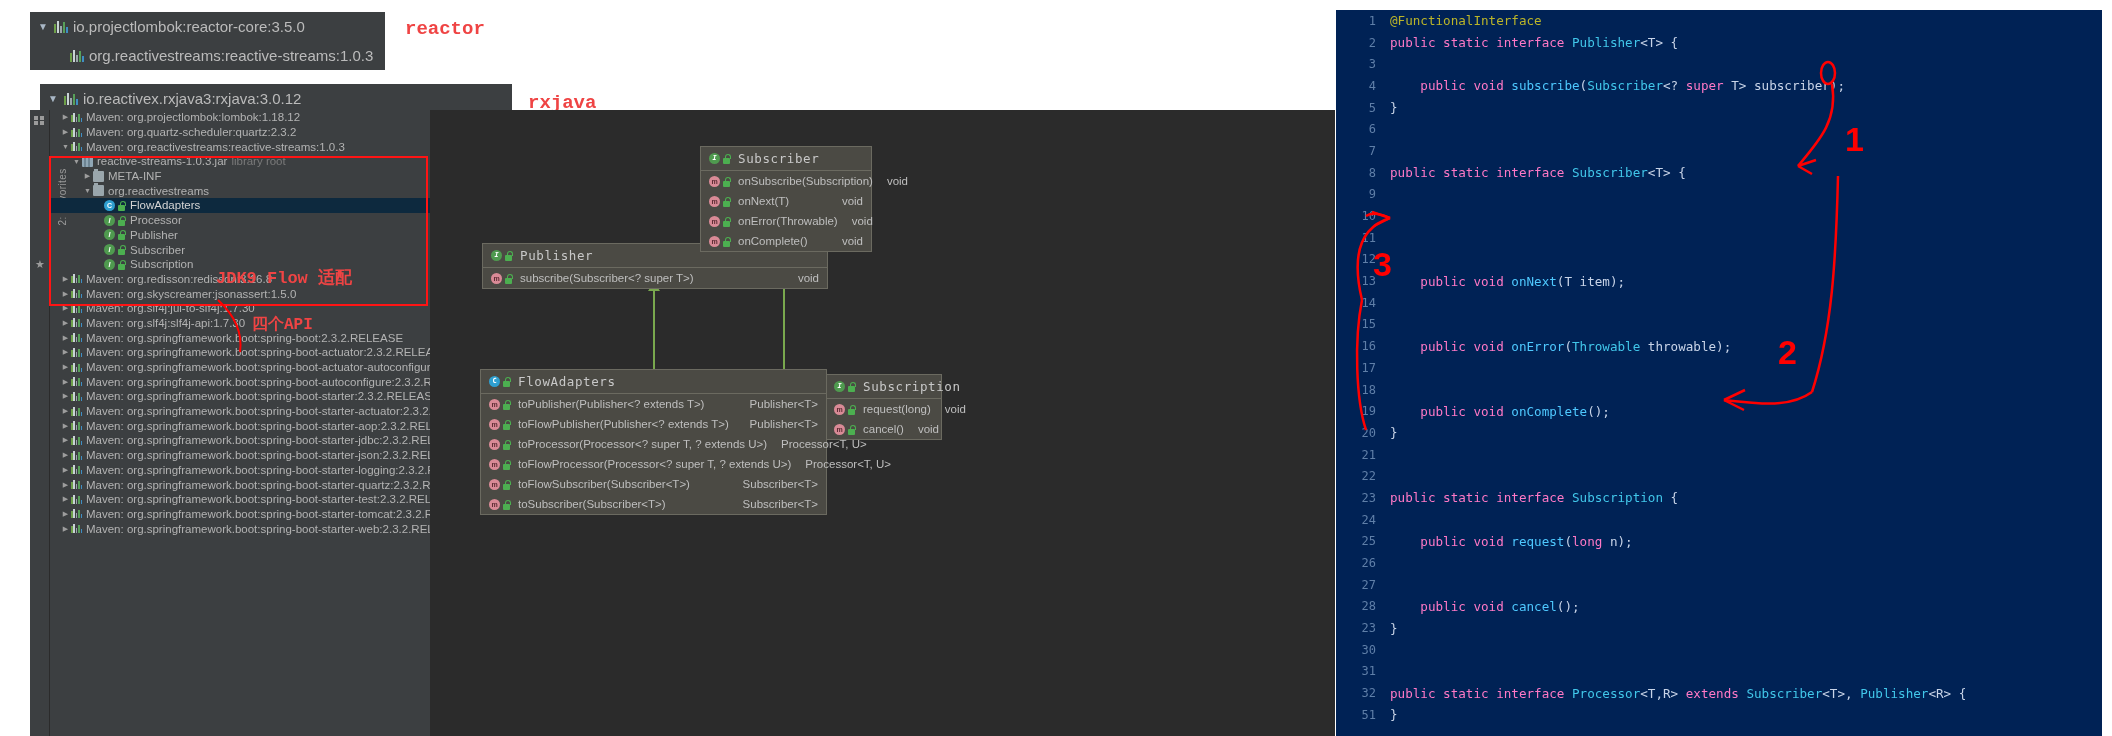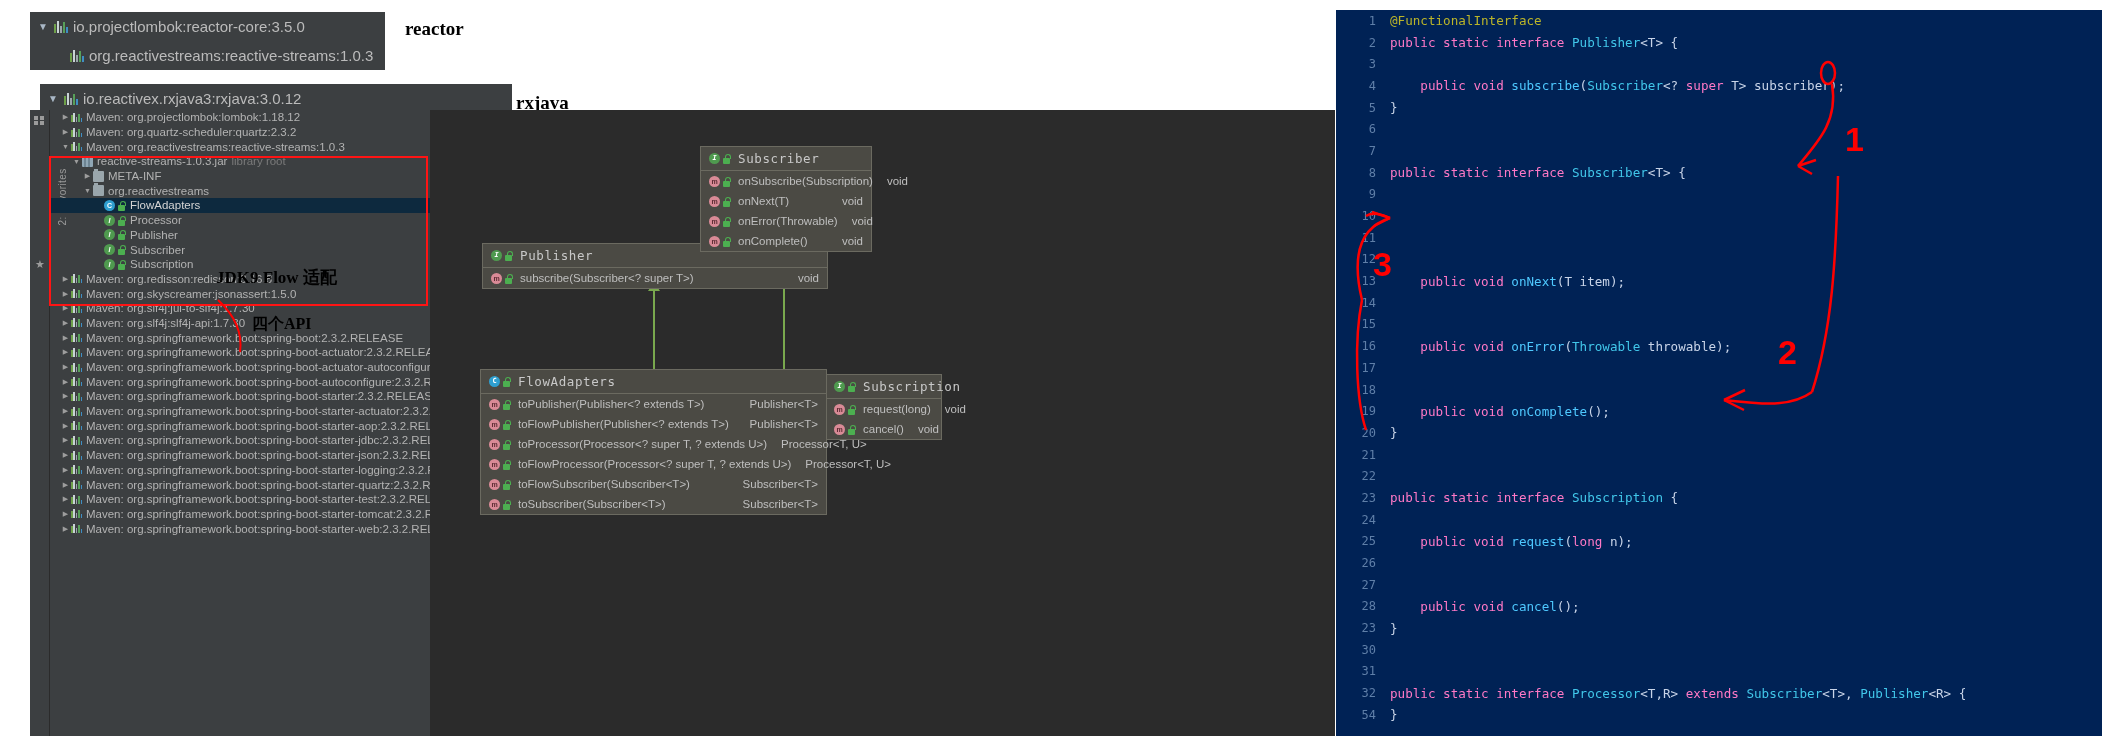--- a/index.html
+++ b/index.html
@@ -18,22 +18,22 @@
 
   
   .mavenicon{display:inline-block;width:14px;height:13px;position:relative;flex:0 0 14px;}
   .mavenicon i{position:absolute;bottom:0;width:2px;display:block;}
   .mavenicon i:nth-child(1){left:0px;height:9px;background:#6ea04a;}
   .mavenicon i:nth-child(2){left:3px;height:12px;background:#c9d3d6;}
   .mavenicon i:nth-child(3){left:6px;height:7px;background:#9aa7ab;}
   .mavenicon i:nth-child(4){left:9px;height:11px;background:#58a05a;}
   .mavenicon i:nth-child(5){left:12px;height:6px;background:#3f8fc4;}
 
-  .annot{position:absolute;color:#000000;font-weight:bold;font-size:19px;
-         font-family:Liberation Serif, serif;white-space:nowrap;}
+  .annot{position:absolute;color:#ef4444;font-weight:bold;font-size:19px;
+         font-family:Liberation Mono, monospace;white-space:nowrap;}
 
   
   #tree-panel{position:absolute;left:30px;top:110px;width:400px;height:626px;
               background:#3c3f41;overflow:hidden;}
   .gutter{position:absolute;left:0;top:0;width:19px;height:100%;background:#3c3f41;
           border-right:1px solid #2b2b2b;}
   .gutter .vtxt{position:absolute;top:60px;left:-18px;width:100px;
                 transform:rotate(-90deg);transform-origin:center;
                 color:#9b9b9b;font-size:10px;letter-spacing:.4px;white-space:nowrap;}
   .gutter .star{position:absolute;top:148px;left:5px;color:#9b9b9b;font-size:11px;}
@@ -157,21 +157,21 @@
     <span class="mavenicon">
         <i></i>
         <i></i>
         <i></i>
         <i></i>
         <i></i>
       </span>
     <span class="lbl dim">org.reactivestreams:reactive-streams:1.0.3 (omitted for duplicate)</span>
   </div>
 </div>
-<div class="annot" style="left:516px;top:92px;">rxjava</div>
+<div class="annot" style="left:528px;top:92px;">rxjava</div>
 
 <div id="tree-panel">
   <div class="gutter">
     <div class="sq">
         <i></i>
         <i></i>
         <i></i>
         <i></i>
       </div>
     <div class="vtxt">2: Favorites</div>
@@ -670,21 +670,21 @@
       <div class="cline"><span class="lnum">23</span><span class="ctext"><span class="kw2">public static interface </span><span class="typ">Subscription</span><span class="pln"> {</span></span></div>
       <div class="cline"><span class="lnum">24</span><span class="ctext"></span></div>
       <div class="cline"><span class="lnum">25</span><span class="ctext"><span class="kw2">    public void </span><span class="mth">request</span><span class="pln">(</span><span class="kw2">long</span><span class="pln"> n);</span></span></div>
       <div class="cline"><span class="lnum">26</span><span class="ctext"></span></div>
       <div class="cline"><span class="lnum">27</span><span class="ctext"></span></div>
       <div class="cline"><span class="lnum">28</span><span class="ctext"><span class="kw2">    public void </span><span class="mth">cancel</span><span class="pln">();</span></span></div>
       <div class="cline"><span class="lnum">23</span><span class="ctext"><span class="pln">}</span></span></div>
       <div class="cline"><span class="lnum">30</span><span class="ctext"></span></div>
       <div class="cline"><span class="lnum">31</span><span class="ctext"></span></div>
       <div class="cline"><span class="lnum">32</span><span class="ctext"><span class="kw2">public static interface </span><span class="typ">Processor</span><span class="pln">&lt;T,R&gt; </span><span class="kw2">extends</span><span class="pln"> </span><span class="typ">Subscriber</span><span class="pln">&lt;T&gt;, </span><span class="typ">Publisher</span><span class="pln">&lt;R&gt; {</span></span></div>
-      <div class="cline"><span class="lnum">54</span><span class="ctext"><span class="pln">}</span></span></div>
+      <div class="cline"><span class="lnum">51</span><span class="ctext"><span class="pln">}</span></span></div>
     </div>
 </div>
 
 <svg class="overlay" width="2112" height="736">
   <ellipse cx="1828" cy="73" rx="7" ry="11" stroke="#ff0000" stroke-width="2.5" fill="none"></ellipse>
   <path d="M1832,84 C1838,120 1820,140 1798,166" stroke="#ff0000" stroke-width="2.5" fill="none"></path>
   <path d="M1798,166 L1816,160 M1798,166 L1812,174" stroke="#ff0000" stroke-width="2.5" fill="none"></path>
   <path d="M1838,176 C1836,260 1832,330 1812,392" stroke="#ff0000" stroke-width="2.5" fill="none"></path>
   <path d="M1812,392 C1790,408 1760,404 1724,400" stroke="#ff0000" stroke-width="2.5" fill="none"></path>
   <path d="M1724,400 L1745,390 M1724,400 L1744,410" stroke="#ff0000" stroke-width="2.5" fill="none"></path>

